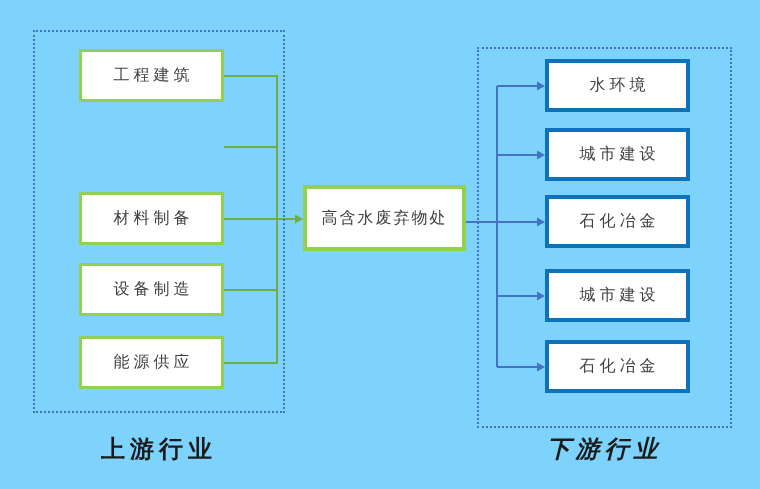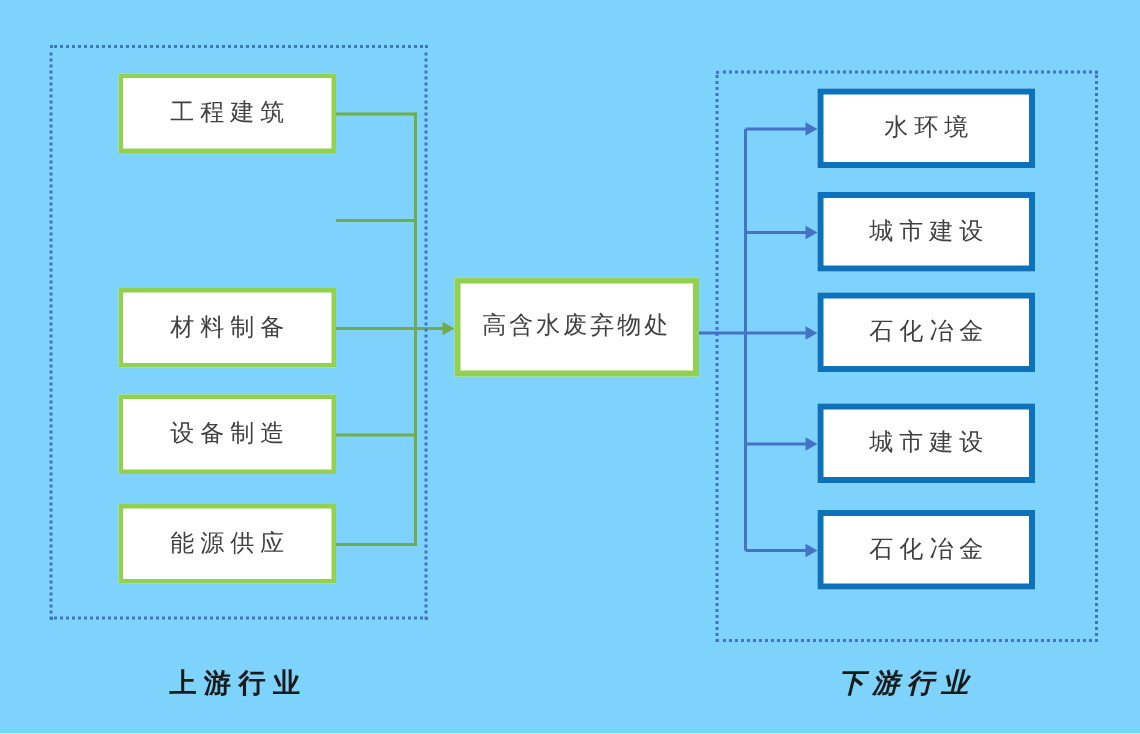--- a/index.html
+++ b/index.html
@@ -52,23 +52,23 @@
     align-items: center;
     justify-content: center;
     color: #404040;
     font-size: 16px;
     letter-spacing: 2px;
     line-height: 24px;
   }
 
   .caption {
     position: absolute;
-    top: 443px;
+    top: 433px;
     text-align: center;
-    font-size: 18px;
+    font-size: 24px;
     font-weight: bold;
     color: #1a1a1a;
     letter-spacing: 5px;
   }
   .upstream-caption  { left: 33px;  width: 252px; }
   .downstream-caption{ left: 477px; width: 255px; font-style: italic; }
 
   .connector-svg {
     position: absolute;
     left: 0; top: 0;

